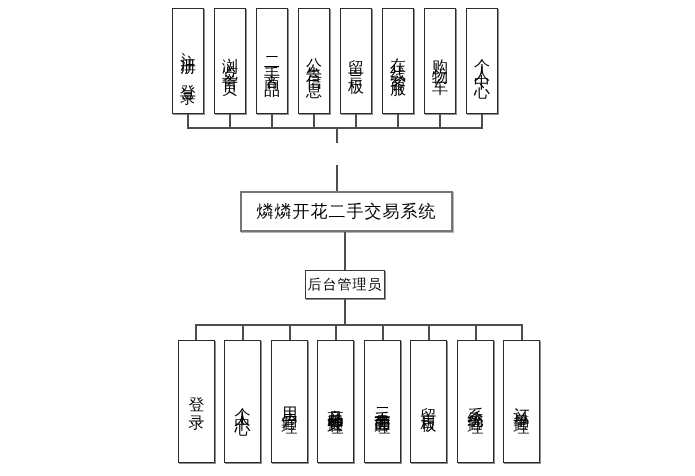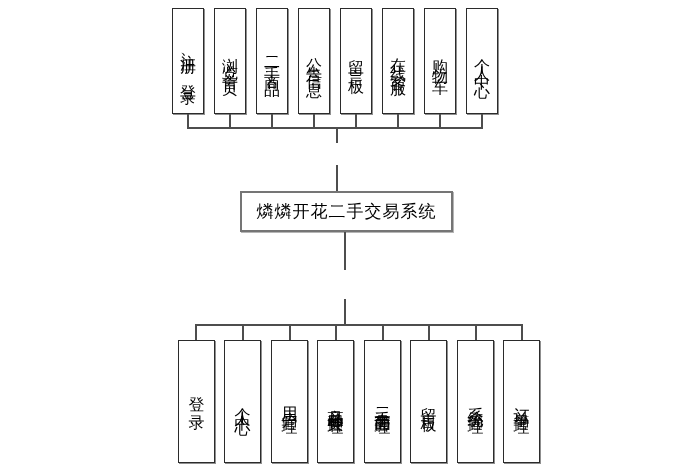--- a/index.html
+++ b/index.html
@@ -103,20 +103,23 @@
 
 
   <div class="line" style="left:336px;top:165px;width:2px;height:26px"></div>
 
   <div class="hbox central" style="left:240px;top:191px;width:213px;height:41px">
     <span>燐燐开花二手交易系统</span>
   </div>
 
   <div class="line" style="left:344px;top:232px;width:2px;height:38px"></div>
 
+  <div class="hbox" style="left:305px;top:270px;width:80px;height:29px">
+    <span>后台管理员</span>
+  </div>
 
   <div class="line" style="left:344px;top:299px;width:2px;height:25px"></div>
 
   <div class="line" style="left:195px;top:324px;width:328px;height:2px"></div>
 
   <div class="line" style="left:195px;top:326px;width:2px;height:14px"></div>
   <div class="line" style="left:242px;top:326px;width:2px;height:14px"></div>
   <div class="line" style="left:289px;top:326px;width:2px;height:14px"></div>
   <div class="line" style="left:335px;top:326px;width:2px;height:14px"></div>
   <div class="line" style="left:382px;top:326px;width:2px;height:14px"></div>

